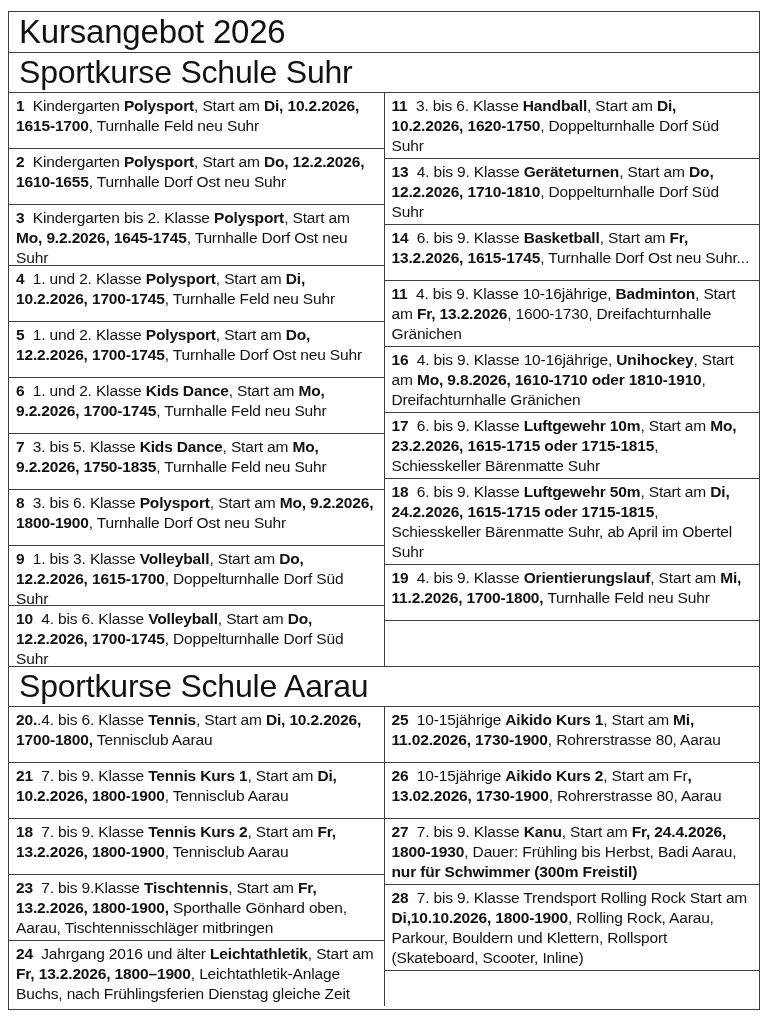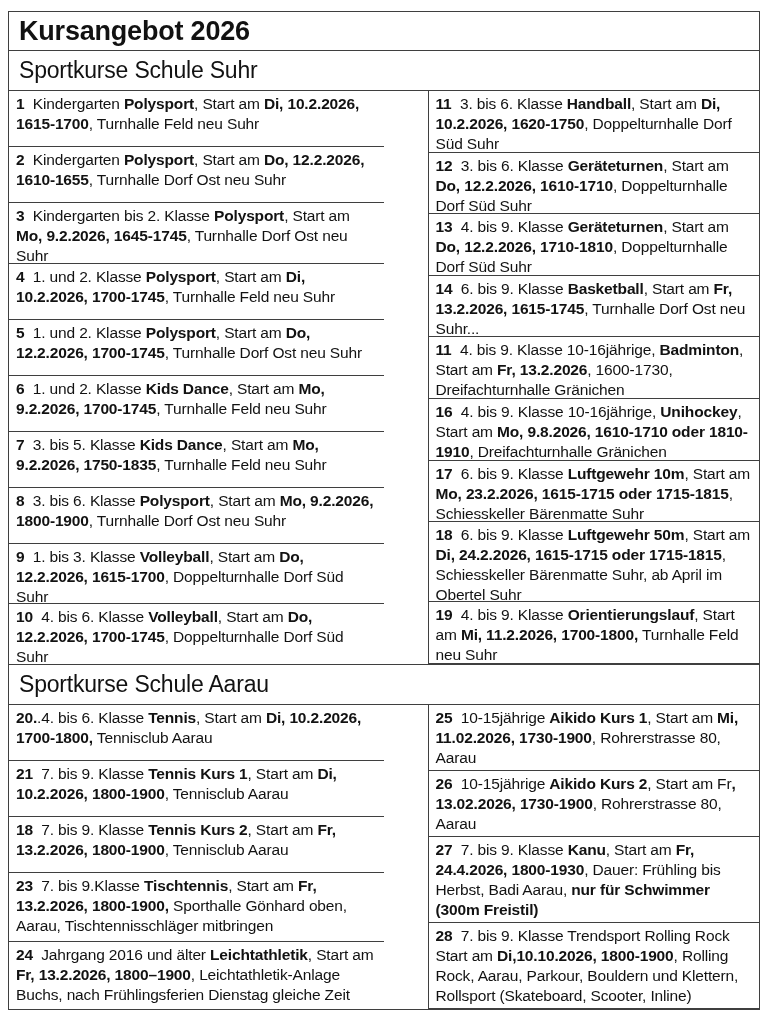--- a/index.html
+++ b/index.html
@@ -21,37 +21,37 @@
     display: flex;
     flex-direction: column;
     background: #ffffff;
   }
   .title-cell {
     box-sizing: border-box;
     height: 40px;
     padding: 0 10px;
     display: flex;
     align-items: center;
-    font-size: 27px;
-    font-weight: 700;
+    font-size: 33px;
+    font-weight: 400;
     letter-spacing: -0.2px;
   }
   .section-heading {
     box-sizing: border-box;
     height: 41px;
     padding: 0 10px;
     display: flex;
     align-items: center;
-    font-size: 23px;
+    font-size: 32px;
     font-weight: 400;
     border-top: 1.5px solid #3f3f3f;
     border-bottom: 1.5px solid #3f3f3f;
     letter-spacing: -0.2px;
   }
-  .section-body { display: flex; box-sizing: border-box; overflow: hidden; gap: 44px; }
+  .section-body { display: flex; box-sizing: border-box; overflow: hidden; }
   .body-suhr { height: 573px; }
   .body-aarau { flex: 1; }
   .col { display: flex; flex-direction: column; box-sizing: border-box; overflow: hidden; }
   .col-l { width: 374.5px; }
   .col-r { flex: 1; border-left: 1.5px solid #3f3f3f; }
   .cell {
     box-sizing: border-box;
     padding: 3px 8px 2px 7px;
     font-size: 15.5px;
     line-height: 20px;
@@ -82,21 +82,20 @@
             <div class="cell"><span class="num">4</span><span class="r">  1. und 2. Klasse </span><span class="b">Polysport</span><span class="r">, Start am </span><span class="b">Di, 10.2.2026, 1700-1745</span><span class="r">, Turnhalle Feld neu Suhr</span></div>
             <div class="cell"><span class="num">5</span><span class="r">  1. und 2. Klasse </span><span class="b">Polysport</span><span class="r">, Start am </span><span class="b">Do, 12.2.2026, 1700-1745</span><span class="r">, Turnhalle Dorf Ost neu Suhr</span></div>
             <div class="cell"><span class="num">6</span><span class="r">  1. und 2. Klasse </span><span class="b">Kids Dance</span><span class="r">, Start am </span><span class="b">Mo, 9.2.2026, 1700-1745</span><span class="r">, Turnhalle Feld neu Suhr</span></div>
             <div class="cell"><span class="num">7</span><span class="r">  3. bis 5. Klasse </span><span class="b">Kids Dance</span><span class="r">, Start am </span><span class="b">Mo, 9.2.2026, 1750-1835</span><span class="r">, Turnhalle Feld neu Suhr</span></div>
             <div class="cell"><span class="num">8</span><span class="r">  3. bis 6. Klasse </span><span class="b">Polysport</span><span class="r">, Start am </span><span class="b">Mo, 9.2.2026, 1800-1900</span><span class="r">, Turnhalle Dorf Ost neu Suhr</span></div>
             <div class="cell"><span class="num">9</span><span class="r">  1. bis 3. Klasse </span><span class="b">Volleyball</span><span class="r">, Start am </span><span class="b">Do, 12.2.2026, 1615-1700</span><span class="r">, Doppelturnhalle Dorf Süd Suhr</span></div>
             <div class="cell"><span class="num">10</span><span class="r">  4. bis 6. Klasse </span><span class="b">Volleyball</span><span class="r">, Start am </span><span class="b">Do, 12.2.2026, 1700-1745</span><span class="r">, Doppelturnhalle Dorf Süd Suhr</span></div>
           </div>
           <div class="col col-r">
             <div class="cell"><span class="num">11</span><span class="r">  3. bis 6. Klasse </span><span class="b">Handball</span><span class="r">, Start am </span><span class="b">Di, 10.2.2026, 1620-1750</span><span class="r">, Doppelturnhalle Dorf Süd Suhr</span></div>
-            <div class="cell"><span class="num">12</span><span class="r">  3. bis 6. Klasse </span><span class="b">Geräteturnen</span><span class="r">, Start am </span><span class="b">Do, 12.2.2026, 1610-1710</span><span class="r">, Doppelturnhalle Dorf Süd Suhr</span></div>
             <div class="cell"><span class="num">13</span><span class="r">  4. bis 9. Klasse </span><span class="b">Geräteturnen</span><span class="r">, Start am </span><span class="b">Do, 12.2.2026, 1710-1810</span><span class="r">, Doppelturnhalle Dorf Süd Suhr</span></div>
             <div class="cell"><span class="num">14</span><span class="r">  6. bis 9. Klasse </span><span class="b">Basketball</span><span class="r">, Start am </span><span class="b">Fr, 13.2.2026, 1615-1745</span><span class="r">, Turnhalle Dorf Ost neu Suhr...</span></div>
             <div class="cell"><span class="num">11</span><span class="r">  4. bis 9. Klasse 10-16jährige, </span><span class="b">Badminton</span><span class="r">, Start am </span><span class="b">Fr, 13.2.2026</span><span class="r">, 1600-1730, Dreifachturnhalle Gränichen</span></div>
             <div class="cell"><span class="num">16</span><span class="r">  4. bis 9. Klasse 10-16jährige, </span><span class="b">Unihockey</span><span class="r">, Start am </span><span class="b">Mo, 9.8.2026, 1610-1710 oder 1810-1910</span><span class="r">, Dreifachturnhalle Gränichen</span></div>
             <div class="cell"><span class="num">17</span><span class="r">  6. bis 9. Klasse </span><span class="b">Luftgewehr 10m</span><span class="r">, Start am </span><span class="b">Mo, 23.2.2026, 1615-1715 oder 1715-1815</span><span class="r">, Schiesskeller Bärenmatte Suhr</span></div>
             <div class="cell"><span class="num">18</span><span class="r">  6. bis 9. Klasse </span><span class="b">Luftgewehr 50m</span><span class="r">, Start am </span><span class="b">Di, 24.2.2026, 1615-1715 oder 1715-1815</span><span class="r">, Schiesskeller Bärenmatte Suhr, ab April im Obertel Suhr</span></div>
             <div class="cell"><span class="num">19</span><span class="r">  4. bis 9. Klasse </span><span class="b">Orientierungslauf</span><span class="r">, Start am </span><span class="b">Mi, 11.2.2026, 1700-1800,</span><span class="r"> Turnhalle Feld neu Suhr</span></div>
             <div class="filler"></div>
           </div>
         </div>

